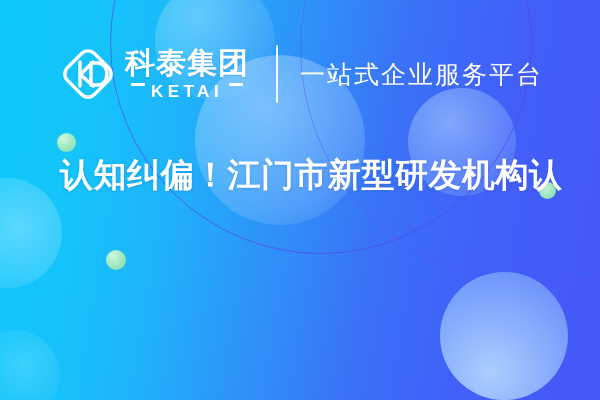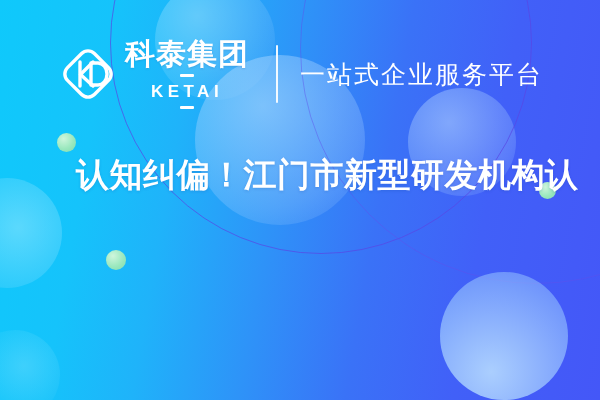--- a/index.html
+++ b/index.html
@@ -80,21 +80,21 @@
     width:56px;height:56px;flex:0 0 56px;position:relative;
   }
   .logo-mark svg{display:block;}
   .wordmark{display:flex;flex-direction:column;align-items:center;}
   .wordmark-cn{
     color:#fff;font-size:30px;font-weight:700;letter-spacing:1px;
     line-height:1;white-space:nowrap;
     text-shadow:0 1px 2px rgba(20,70,150,.18);
   }
   .wordmark-en{
-    display:flex;align-items:center;gap:6px;margin-top:5px;flex-direction:column;
+    display:flex;gap:6px;margin-top:5px;
   }
   .wordmark-en .dash{
     display:block;width:14px;height:3px;background:#fff;border-radius:1px;
   }
   .wordmark-en .txt{
     color:#fff;font-size:17px;font-weight:700;letter-spacing:4.5px;
     line-height:1;white-space:nowrap;
   }
 
   .divider{
@@ -106,21 +106,21 @@
     color:#fff;font-size:25px;font-weight:400;letter-spacing:2px;
     line-height:1.12;white-space:nowrap;
   }
   .tagline-sub{
     color:#fff;font-size:16px;font-weight:700;letter-spacing:1px;
     line-height:1.1;white-space:nowrap;margin-top:7px;
   }
 
   
   .headline{
-    position:absolute;left:76px;top:150px;width:500px;
+    position:absolute;left:60px;top:150px;width:500px;
     color:#fff;font-size:33px;font-weight:700;line-height:50px;
     letter-spacing:.5px;
     text-shadow:0 1px 3px rgba(25,70,160,.22);
   }
   .headline .ln{display:block;white-space:nowrap;}
 </style>
 </head>
 <body>
 
 <div class="banner">

